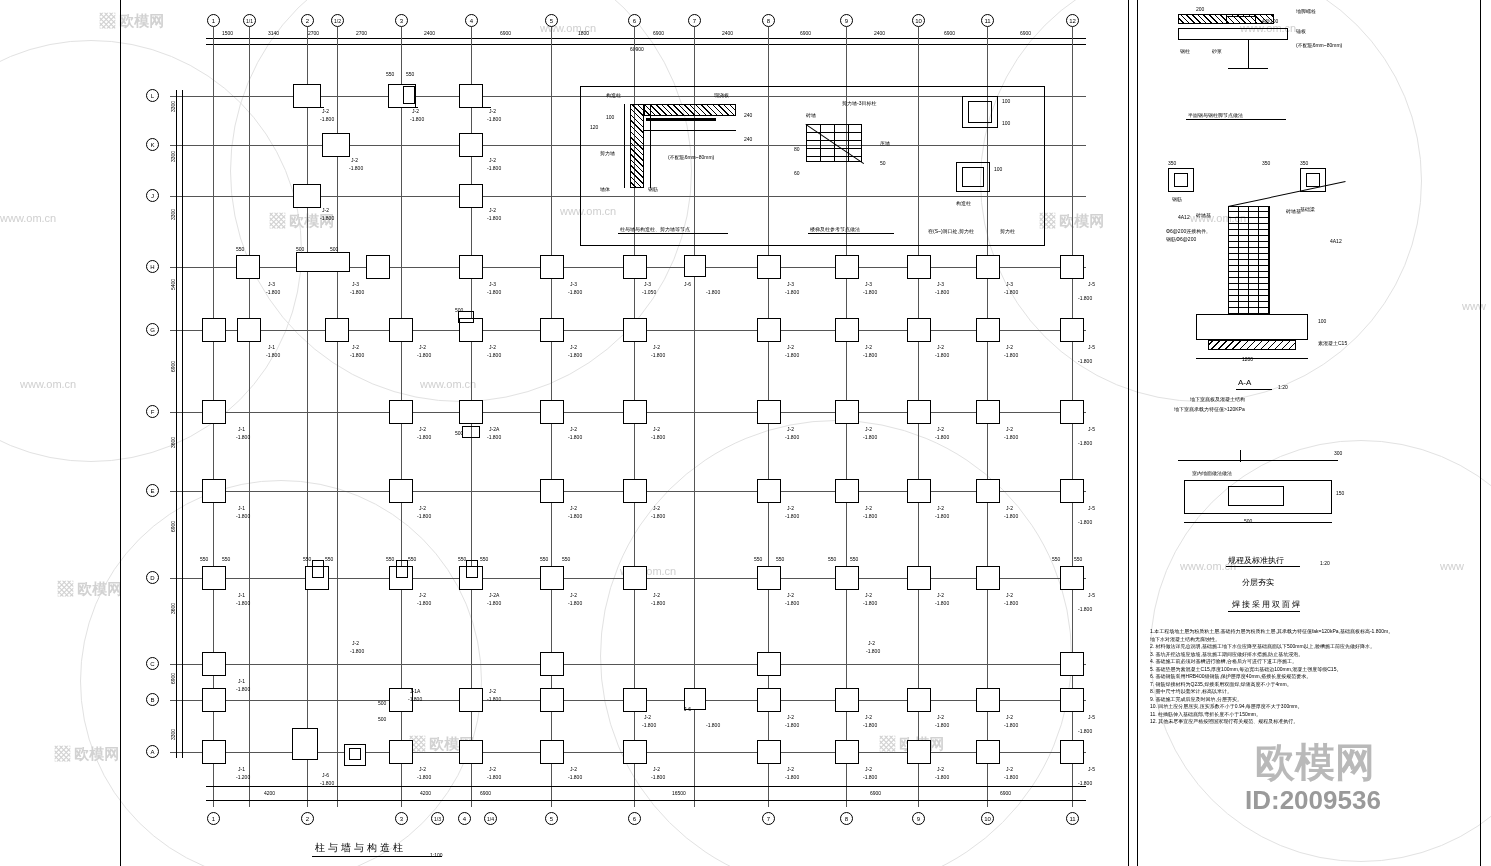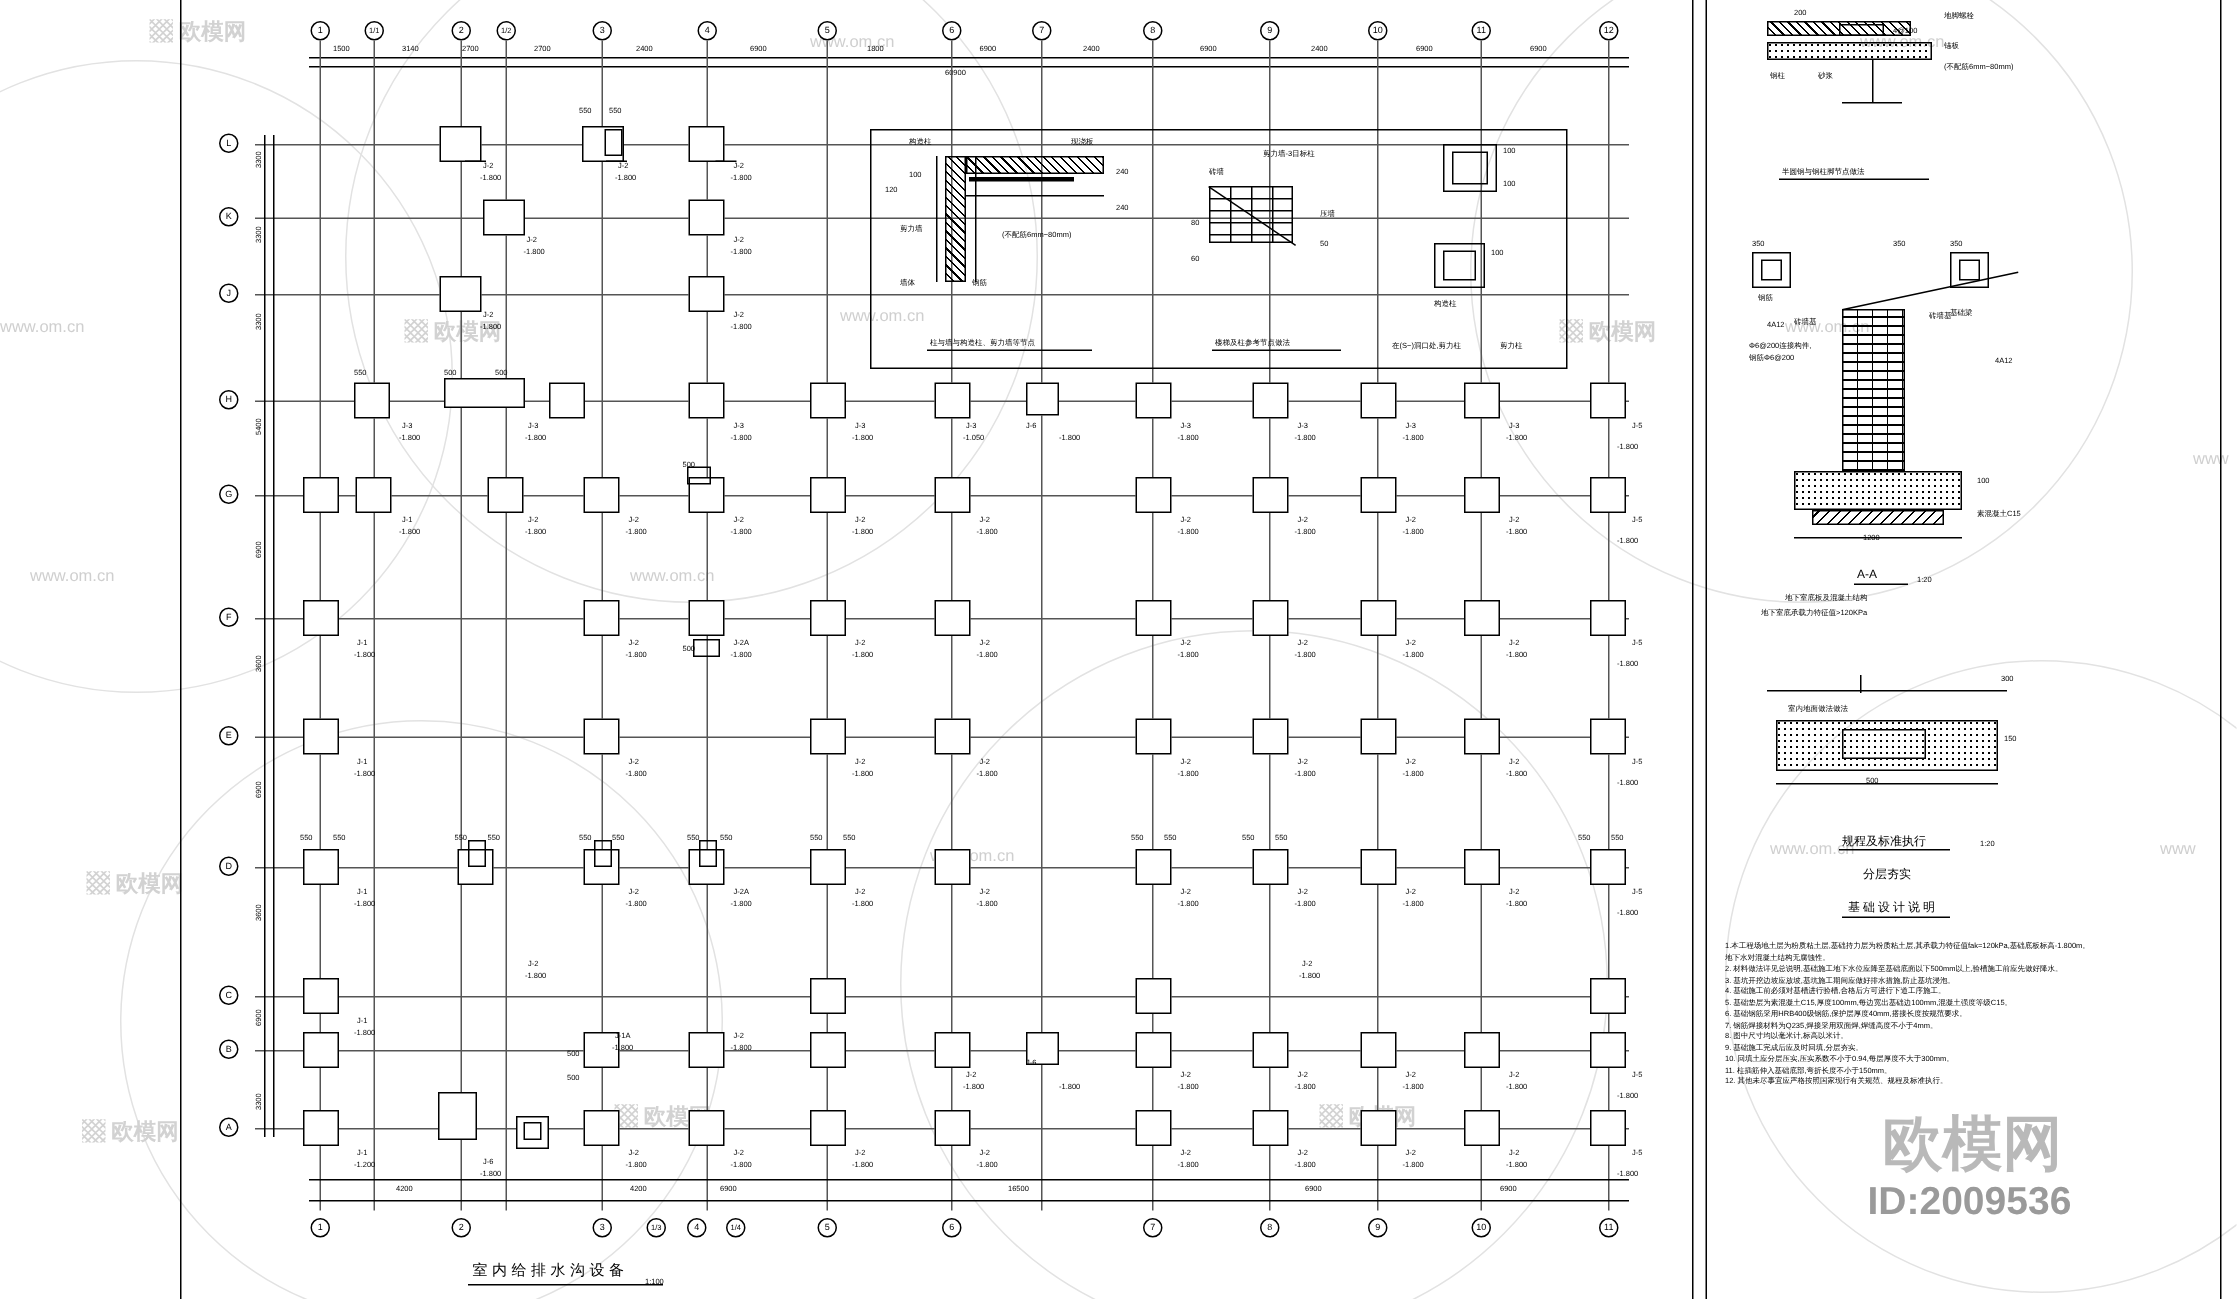--- a/index.html
+++ b/index.html
@@ -517,21 +517,21 @@
     <div class="bub" style="left:484px;top:812px;font-size:5px;">1/4</div>
     <div class="bub" style="left:545px;top:812px;">5</div>
     <div class="bub" style="left:628px;top:812px;">6</div>
     <div class="bub" style="left:762px;top:812px;">7</div>
     <div class="bub" style="left:840px;top:812px;">8</div>
     <div class="bub" style="left:912px;top:812px;">9</div>
     <div class="bub" style="left:981px;top:812px;">10</div>
     <div class="bub" style="left:1066px;top:812px;">11</div>
   </div>
 
-  <div class="txt10" style="left:315px;top:842px;letter-spacing:3px;">室内给排水沟设备</div>
+  <div class="txt10" style="left:315px;top:842px;letter-spacing:3px;">柱与墙与构造柱</div>
   <div class="txt" style="left:430px;top:852px;">1:100</div>
   <div class="titleline" style="left:312px;top:856px;width:130px;"></div>
 
   <div class="box" style="left:580px;top:86px;width:465px;height:160px;"></div>
 
   <div>
     <div class="hatch" style="left:630px;top:104px;width:14px;height:84px;"></div>
     <div class="hatch" style="left:644px;top:104px;width:92px;height:12px;"></div>
     <div class="box" style="left:630px;top:104px;width:14px;height:84px;"></div>
     <div class="box" style="left:644px;top:104px;width:92px;height:12px;"></div>
@@ -649,21 +649,21 @@
     <div class="txt" style="left:1334px;top:450px;">300</div>
     <div class="txt" style="left:1336px;top:490px;">150</div>
     <div class="txt" style="left:1244px;top:518px;">500</div>
     <div class="ln hl" style="left:1184px;top:522px;width:148px;"></div>
     <div class="txt8" style="left:1228px;top:556px;">规程及标准执行</div>
     <div class="titleline" style="left:1226px;top:566px;width:74px;"></div>
     <div class="txt" style="left:1320px;top:560px;">1:20</div>
     <div class="txt8" style="left:1242px;top:578px;">分层夯实</div>
   </div>
 
-  <div class="txt8" style="left:1232px;top:600px;letter-spacing:2px;">基础设计说明</div>
+  <div class="txt8" style="left:1232px;top:600px;letter-spacing:2px;">焊接采用双面焊</div>
   <div class="titleline" style="left:1228px;top:611px;width:72px;"></div>
 
   <div class="notes" id="notes-block" style="position:absolute;left:1150px;top:628px;width:330px;">
       <p>1.本工程场地土层为粉质粘土层,基础持力层为粉质粘土层,其承载力特征值fak=120kPa,基础底板标高-1.800m。</p>
       <p>  地下水对混凝土结构无腐蚀性。</p>
       <p>2. 材料做法详见总说明,基础施工地下水位应降至基础底面以下500mm以上,验槽施工前应先做好降水。</p>
       <p>3. 基坑开挖边坡应放坡,基坑施工期间应做好排水措施,防止基坑浸泡。</p>
       <p>4. 基础施工前必须对基槽进行验槽,合格后方可进行下道工序施工。</p>
       <p>5. 基础垫层为素混凝土C15,厚度100mm,每边宽出基础边100mm,混凝土强度等级C15。</p>
       <p>6. 基础钢筋采用HRB400级钢筋,保护层厚度40mm,搭接长度按规范要求。</p>

